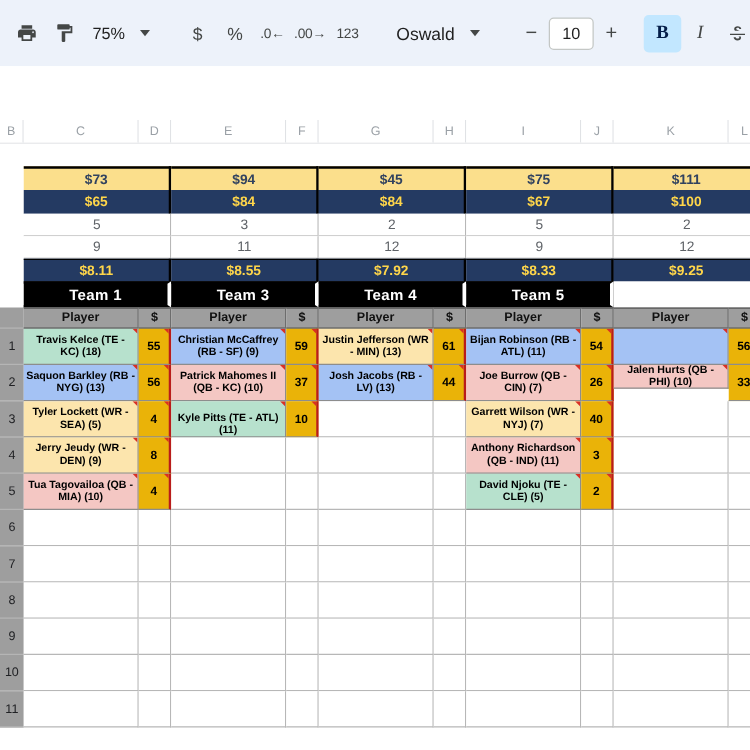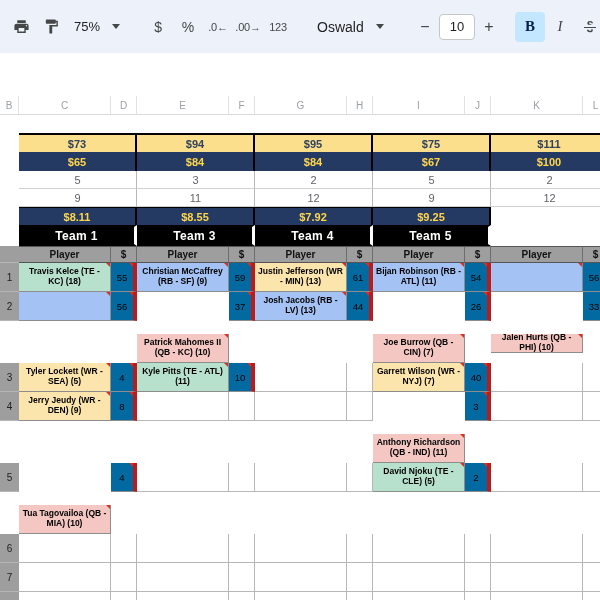--- a/index.html
+++ b/index.html
@@ -119,30 +119,30 @@
     border-right:1px solid #6d6d6d;border-bottom:1px solid #555;border-top:1px solid #555;
   }
 
   
   .pcell{
     font-size:8.5px;font-weight:bold;color:#000;line-height:1.12;
     border-right:1px solid #8d8d8d;border-bottom:1px solid #8d8d8d;
     padding:0 2px;
   }
   .vcell{
-    font-size:9.5px;font-weight:normal;color:#000;background:#0369a1;
-    border-right:4px solid #b91c1c;border-bottom:1px solid #8d8d8d;
+    font-size:9.5px;font-weight:bold;color:#000;background:#eab308;
+    border-right:2px solid #b91c1c;border-bottom:1px solid #8d8d8d;
   }
   .empty{
     background:#fff;border-right:1px solid #b7b7b7;border-bottom:1px solid #b7b7b7;
   }
   .pos-TE{background:#b7e1cd;}
   .pos-RB{background:#a4c2f4;}
   .pos-WR{background:#fce5ad;}
-  .pos-QB{background:#f4c7c3;margin-top:42px;}
+  .pos-QB{background:#f4c7c3;}
 
   .cmt{
     position:absolute;top:0;right:0;
     width:0;height:0;
     border-top:4px solid #d93025;
     border-left:4px solid transparent;
   }
 </style>
 </head>
 <body>
@@ -211,21 +211,21 @@
     <div class="ch" style="width: 92px; flex: 0 0 92px;">K</div>
     <div class="ch" style="width: 26px; flex: 0 0 26px;">L</div>
   </div>
 <div class="spacer-white"></div>
 
 <div class="grid">
   <div class="gridrow">
       <div class="rowhead blank" style="height: 19px;"></div>
       <div class="cell r-yellow" style="height: 19px; width: 118px; flex: 0 0 118px;">$73</div>
       <div class="cell r-yellow" style="height: 19px; width: 118px; flex: 0 0 118px;">$94</div>
-      <div class="cell r-yellow" style="height: 19px; width: 118px; flex: 0 0 118px;">$95</div>
+      <div class="cell r-yellow" style="height: 19px; width: 118px; flex: 0 0 118px;">$45</div>
       <div class="cell r-yellow" style="height: 19px; width: 118px; flex: 0 0 118px;">$75</div>
       <div class="cell r-yellow" style="height: 19px; width: 118px; flex: 0 0 118px;">$111</div>
     </div>
   <div class="gridrow">
       <div class="rowhead blank" style="height: 19px;"></div>
       <div class="cell r-navy" style="height: 19px; width: 118px; flex: 0 0 118px;">$65</div>
       <div class="cell r-navy" style="height: 19px; width: 118px; flex: 0 0 118px;">$84</div>
       <div class="cell r-navy" style="height: 19px; width: 118px; flex: 0 0 118px;">$84</div>
       <div class="cell r-navy" style="height: 19px; width: 118px; flex: 0 0 118px;">$67</div>
       <div class="cell r-navy" style="height: 19px; width: 118px; flex: 0 0 118px;">$100</div>
@@ -244,20 +244,21 @@
       <div class="cell r-plain" style="height: 18px; width: 118px; flex: 0 0 118px;">11</div>
       <div class="cell r-plain" style="height: 18px; width: 118px; flex: 0 0 118px;">12</div>
       <div class="cell r-plain" style="height: 18px; width: 118px; flex: 0 0 118px;">9</div>
       <div class="cell r-plain" style="height: 18px; width: 118px; flex: 0 0 118px;">12</div>
     </div>
   <div class="gridrow">
       <div class="rowhead blank" style="height: 18px;"></div>
       <div class="cell r-navy2" style="height: 18px; width: 118px; flex: 0 0 118px;">$8.11</div>
       <div class="cell r-navy2" style="height: 18px; width: 118px; flex: 0 0 118px;">$8.55</div>
       <div class="cell r-navy2" style="height: 18px; width: 118px; flex: 0 0 118px;">$7.92</div>
+      <div class="cell r-navy2" style="height: 18px; width: 118px; flex: 0 0 118px;">$8.33</div>
       <div class="cell r-navy2" style="height: 18px; width: 118px; flex: 0 0 118px;">$9.25</div>
     </div>
   <div class="gridrow">
       <div class="rowhead blank" style="height: 21px;"></div>
       <div class="cell r-black" style="height: 21px; width: 118px; flex: 0 0 118px;">Team 1</div>
       <div class="cell r-black" style="height: 21px; width: 118px; flex: 0 0 118px;">Team 3</div>
       <div class="cell r-black" style="height: 21px; width: 118px; flex: 0 0 118px;">Team 4</div>
       <div class="cell r-black" style="height: 21px; width: 118px; flex: 0 0 118px;">Team 5</div>
     </div>
   <div class="gridrow">
@@ -311,20 +312,21 @@
         <div class="cell pcell pos-RB" style="height: 29px; width: 92px; flex: 0 0 92px;">
           <span class="cmt"></span>
         </div>
         <div class="cell vcell" style="height: 29px; width: 26px; flex: 0 0 26px;">
           <span>56</span>
         </div>
       </div>
       <div class="gridrow">
         <div class="rowhead dark" style="height: 29px;">2</div>
         <div class="cell pcell pos-RB" style="height: 29px; width: 92px; flex: 0 0 92px;">
+          <span>Saquon Barkley (RB - NYG) (13)</span>
           <span class="cmt"></span>
         </div>
         <div class="cell vcell" style="height: 29px; width: 26px; flex: 0 0 26px;">
           <span>56</span>
           <span class="cmt"></span>
         </div>
         <div class="cell pcell pos-QB" style="height: 29px; width: 92px; flex: 0 0 92px;">
           <span>Patrick Mahomes II (QB - KC) (10)</span>
           <span class="cmt"></span>
         </div>
@@ -359,21 +361,21 @@
       <div class="gridrow">
         <div class="rowhead dark" style="height: 29px;">3</div>
         <div class="cell pcell pos-WR" style="height: 29px; width: 92px; flex: 0 0 92px;">
           <span>Tyler Lockett (WR - SEA) (5)</span>
           <span class="cmt"></span>
         </div>
         <div class="cell vcell" style="height: 29px; width: 26px; flex: 0 0 26px;">
           <span>4</span>
           <span class="cmt"></span>
         </div>
-        <div class="cell pcell pos-TE" style="height: 29px; width: 92px; flex: 0 0 92px;">
+        <div class="cell pcell pos-TE" style="height: 29px; width: 92px; flex: 0 0 92px; align-items: flex-end;">
           <span>Kyle Pitts (TE - ATL) (11)</span>
           <span class="cmt"></span>
         </div>
         <div class="cell vcell" style="height: 29px; width: 26px; flex: 0 0 26px;">
           <span>10</span>
           <span class="cmt"></span>
         </div>
         <div class="cell empty" style="height: 29px; width: 92px; flex: 0 0 92px;"></div>
         <div class="cell empty" style="height: 29px; width: 26px; flex: 0 0 26px;"></div>
         <div class="cell pcell pos-WR" style="height: 29px; width: 92px; flex: 0 0 92px;">

